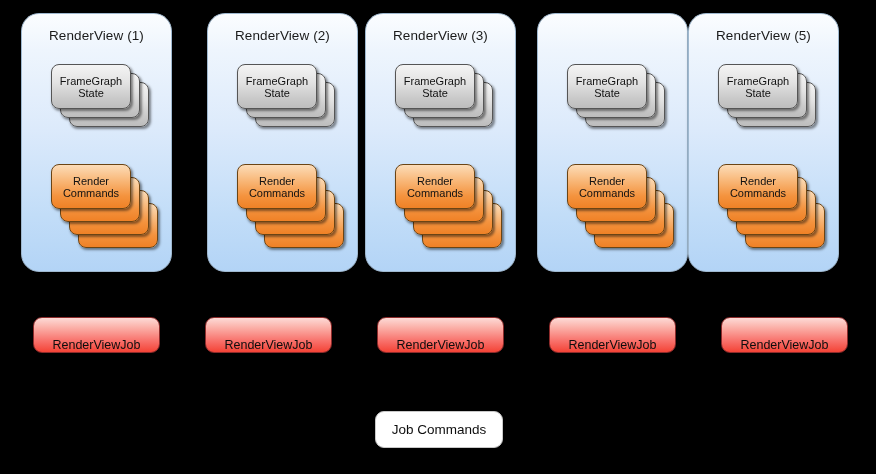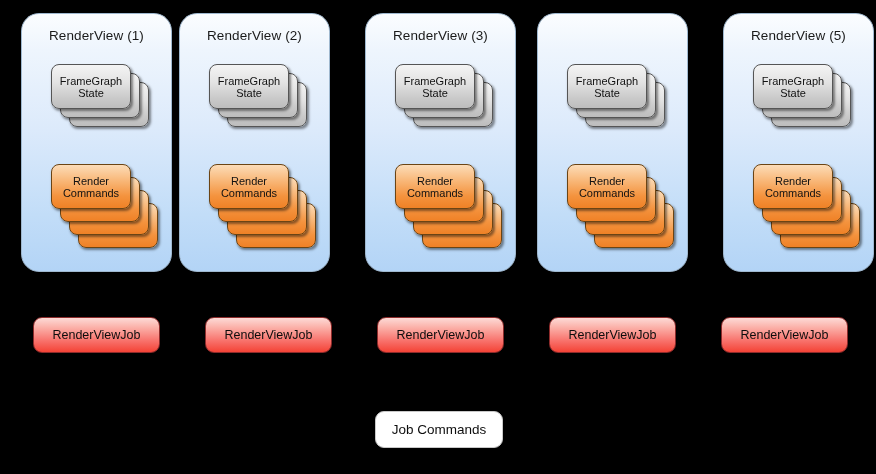--- a/index.html
+++ b/index.html
@@ -83,21 +83,21 @@
     position: absolute;
     top: 317px;
     width: 127px;
     height: 36px;
     border-radius: 9px;
     border: 1px solid #8d2b2b;
     box-sizing: border-box;
     background: linear-gradient(to bottom, #fddad6 0%, #fbb0a8 28%, #f8706a 68%, #f44336 100%);
     box-shadow: 2px 3px 4px rgba(0,0,0,0.5);
     display: flex;
-    align-items: center;
+    align-items: flex-end;
     justify-content: center;
   }
   .job-pill-label {
     font-size: 12.5px;
     color: #0d0d0d;
   }
 
   
   .job-manager {
     position: absolute;
@@ -136,21 +136,21 @@
     <div class="card card-orange" style="left:27px; top:39px;"></div>
     <div class="card card-orange" style="left:18px; top:26px;"></div>
     <div class="card card-orange" style="left:9px;  top:13px;"></div>
     <div class="card card-orange" style="left:0px;  top:0px;">
       <div class="card-label">Render
 Commands</div>
     </div>
   </div>
 </div>
 
-<div class="rv-panel" style="left:179px;padding-left:47px;">
+<div class="rv-panel" style="left:207px;padding-left:47px;">
   <div class="rv-title">RenderView (2)</div>
   <div class="stack fg-stack">
     <div class="card card-gray" style="left:18px; top:18px;"></div>
     <div class="card card-gray" style="left:9px;  top:9px;"></div>
     <div class="card card-gray" style="left:0px;  top:0px;">
       <div class="card-label">FrameGraph
 State</div>
     </div>
   </div>
   <div class="stack rc-stack">
@@ -198,21 +198,21 @@
     <div class="card card-orange" style="left:27px; top:39px;"></div>
     <div class="card card-orange" style="left:18px; top:26px;"></div>
     <div class="card card-orange" style="left:9px;  top:13px;"></div>
     <div class="card card-orange" style="left:0px;  top:0px;">
       <div class="card-label">Render
 Commands</div>
     </div>
   </div>
 </div>
 
-<div class="rv-panel" style="left:723px;padding-left:35px;">
+<div class="rv-panel" style="left:688px;padding-left:35px;">
   <div class="rv-title">RenderView (5)</div>
   <div class="stack fg-stack">
     <div class="card card-gray" style="left:18px; top:18px;"></div>
     <div class="card card-gray" style="left:9px;  top:9px;"></div>
     <div class="card card-gray" style="left:0px;  top:0px;">
       <div class="card-label">FrameGraph
 State</div>
     </div>
   </div>
   <div class="stack rc-stack">

